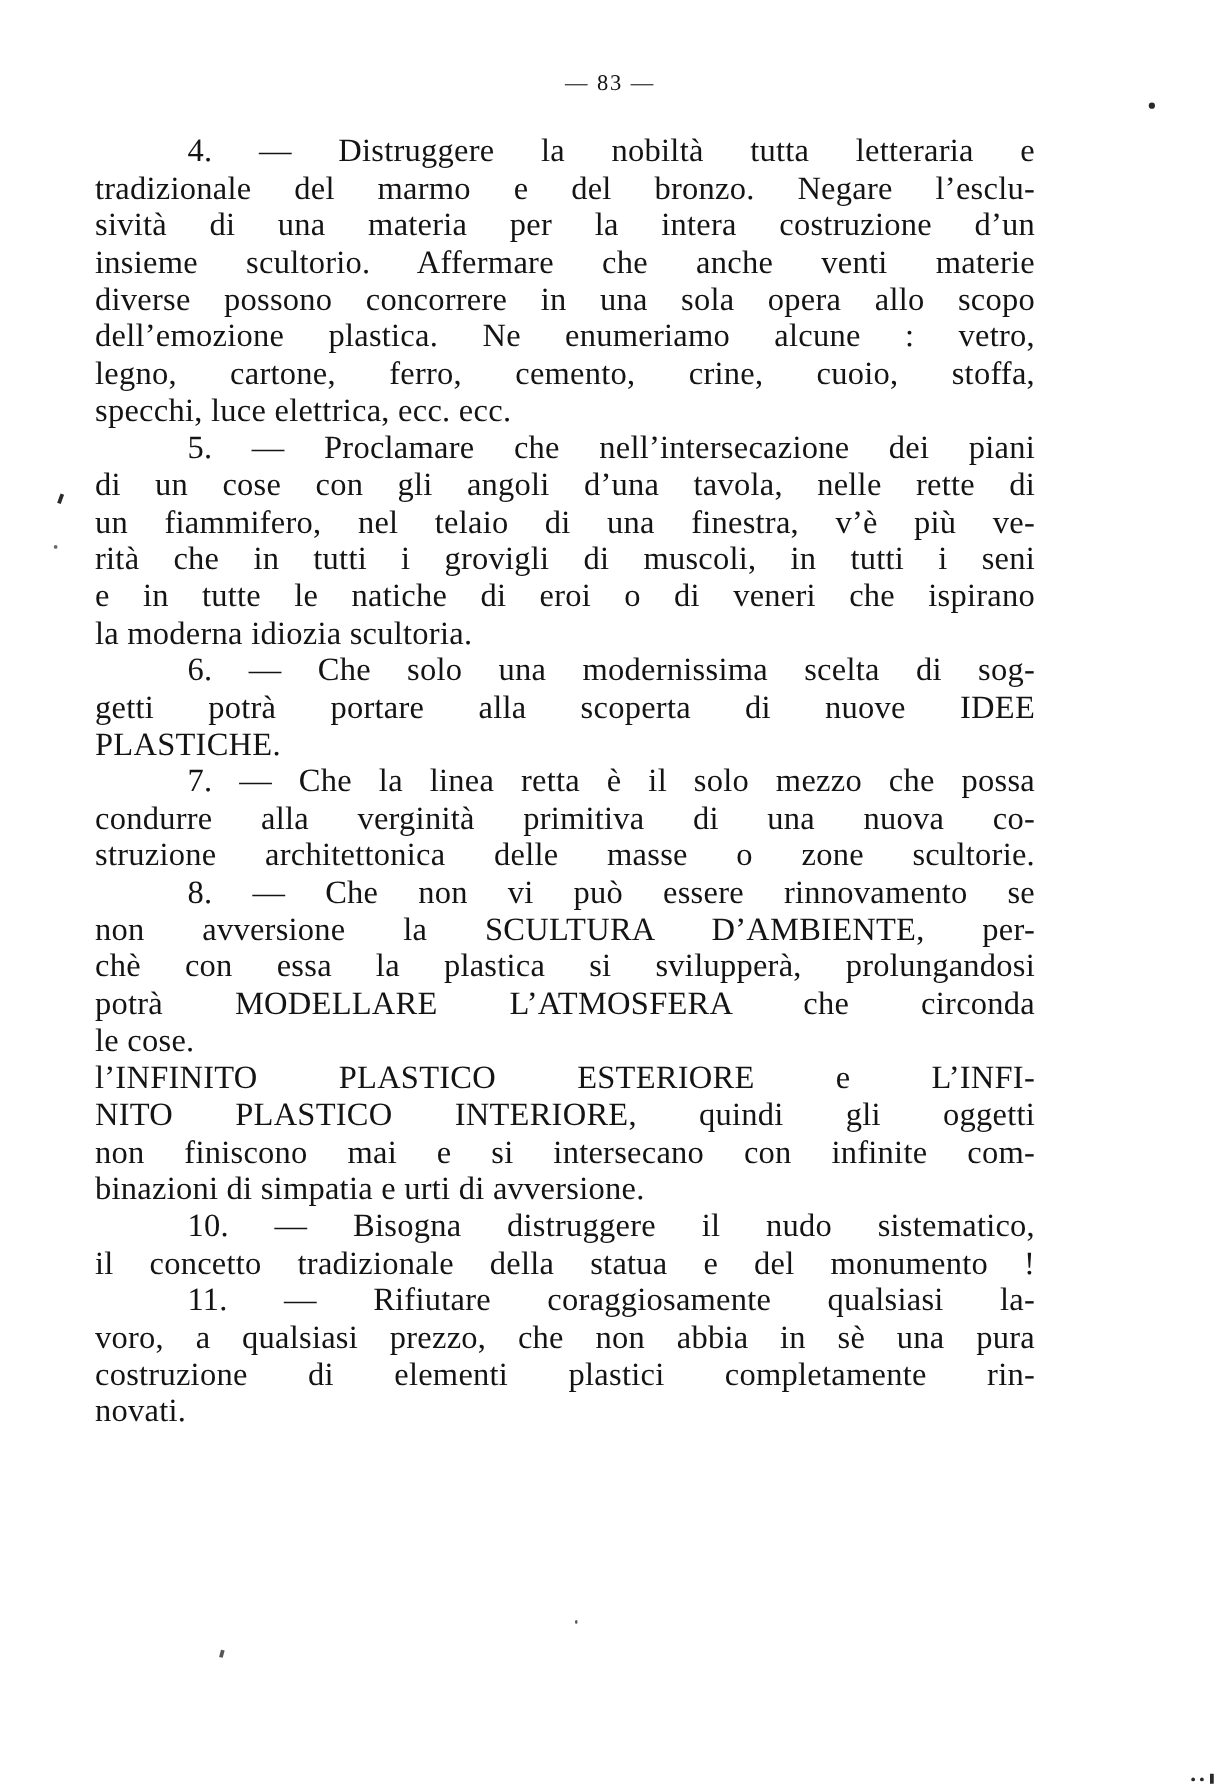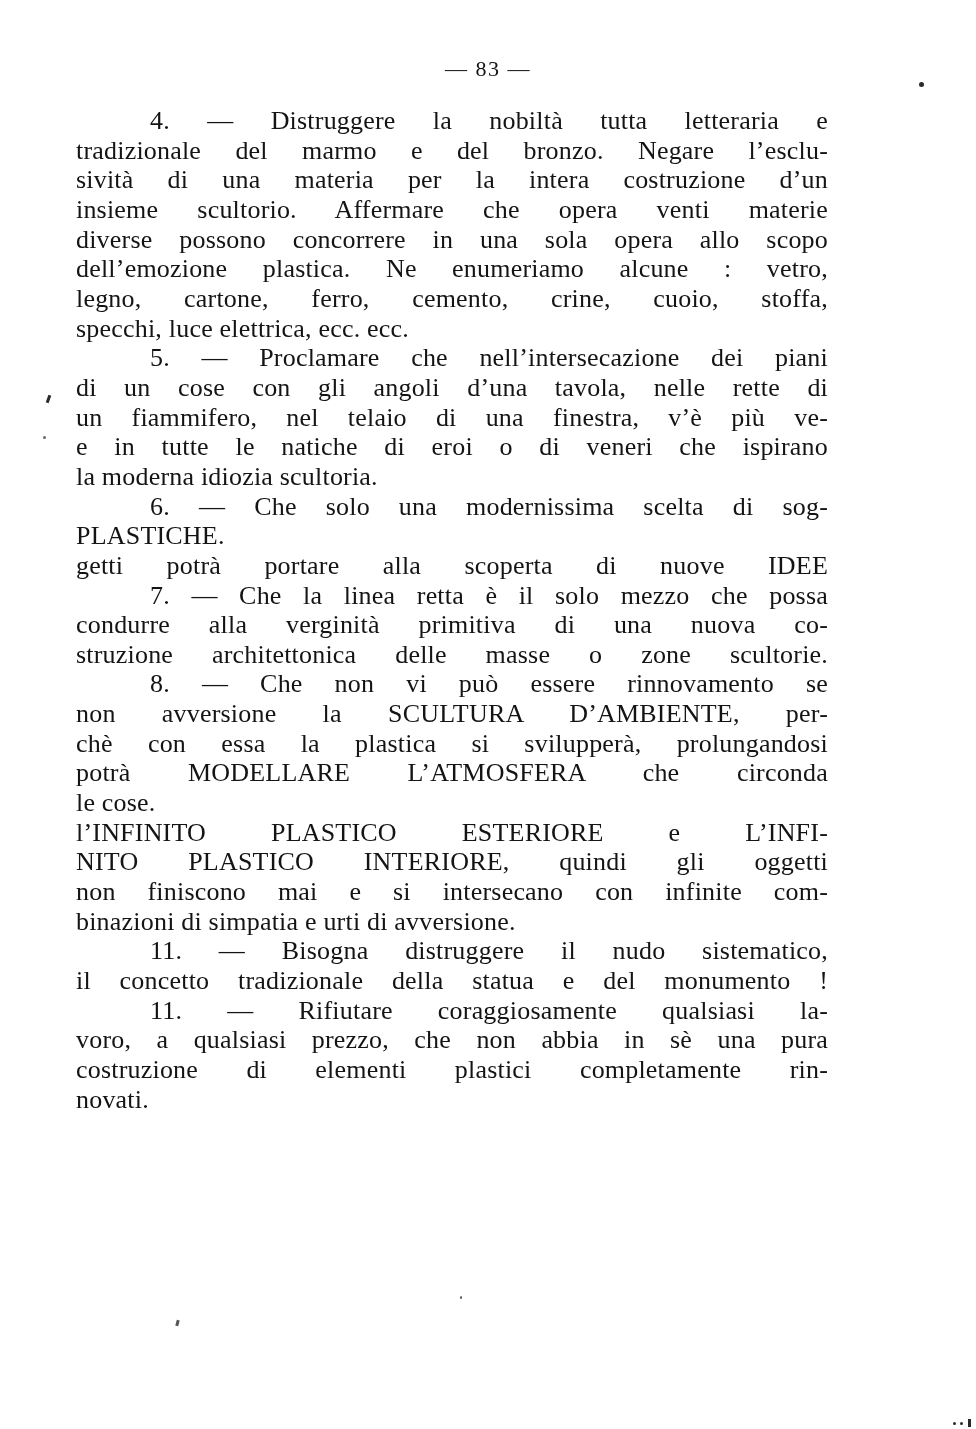--- a/index.html
+++ b/index.html
@@ -12,21 +12,21 @@
   .page {
     position: relative;
     width: 976px; height: 1429px;
     background: #ffffff;
     overflow: hidden;
   }
   .page-number {
     position: absolute;
     top: 56px; left: 0; width: 100%;
     text-align: center;
-    font-size: 22px;
+    font-size: 18px;
     letter-spacing: 1.5px;
   }
   .text-block {
     position: absolute;
     left: 76px; top: 106px; width: 752px;
     font-size: 26px;
     line-height: 29.65px;
     letter-spacing: 0.2px;
   }
   .paragraph { margin: 0; }
@@ -45,58 +45,59 @@
 
 <div class="page">
 
   <div class="page-number">— 83 —</div>
 
   <div class="text-block">
       <div class="paragraph">
         <div class="line first">4. — Distruggere la nobiltà tutta letteraria e</div>
         <div class="line">tradizionale del marmo e del bronzo. Negare l’esclu-</div>
         <div class="line">sività di una materia per la intera costruzione d’un</div>
-        <div class="line">insieme scultorio. Affermare che opera venti materie</div>
+        <div class="line">insieme scultorio. Affermare che anche venti materie</div>
         <div class="line">diverse possono concorrere in una sola opera allo scopo</div>
         <div class="line">dell’emozione plastica. Ne enumeriamo alcune : vetro,</div>
         <div class="line">legno, cartone, ferro, cemento, crine, cuoio, stoffa,</div>
         <div class="line last">specchi, luce elettrica, ecc. ecc.</div>
       </div>
       <div class="paragraph">
         <div class="line first">5. — Proclamare che nell’intersecazione dei piani</div>
         <div class="line">di un cose con gli angoli d’una tavola, nelle rette di</div>
         <div class="line">un fiammifero, nel telaio di una finestra, v’è più ve-</div>
+        <div class="line">rità che in tutti i grovigli di muscoli, in tutti i seni</div>
         <div class="line">e in tutte le natiche di eroi o di veneri che ispirano</div>
         <div class="line last">la moderna idiozia scultoria.</div>
       </div>
       <div class="paragraph">
         <div class="line first">6. — Che solo una modernissima scelta di sog-</div>
+        <div class="line">getti potrà portare alla scoperta di nuove IDEE</div>
         <div class="line last">PLASTICHE.</div>
-        <div class="line">getti potrà portare alla scoperta di nuove IDEE</div>
       </div>
       <div class="paragraph">
         <div class="line first">7. — Che la linea retta è il solo mezzo che possa</div>
         <div class="line">condurre alla verginità primitiva di una nuova co-</div>
         <div class="line">struzione architettonica delle masse o zone scultorie.</div>
       </div>
       <div class="paragraph">
         <div class="line first">8. — Che non vi può essere rinnovamento se</div>
         <div class="line">non avversione la SCULTURA D’AMBIENTE, per-</div>
         <div class="line">chè con essa la plastica si svilupperà, prolungandosi</div>
         <div class="line">potrà MODELLARE L’ATMOSFERA che circonda</div>
         <div class="line last">le cose.</div>
       </div>
       <div class="paragraph">
         <div class="line">l’INFINITO PLASTICO ESTERIORE e L’INFI-</div>
         <div class="line">NITO PLASTICO INTERIORE, quindi gli oggetti</div>
         <div class="line">non finiscono mai e si intersecano con infinite com-</div>
         <div class="line last">binazioni di simpatia e urti di avversione.</div>
       </div>
       <div class="paragraph">
-        <div class="line first">11. — Bisogna distruggere il nudo sistematico,</div>
+        <div class="line first">10. — Bisogna distruggere il nudo sistematico,</div>
         <div class="line">il concetto tradizionale della statua e del monumento !</div>
       </div>
       <div class="paragraph">
         <div class="line first">11. — Rifiutare coraggiosamente qualsiasi la-</div>
         <div class="line">voro, a qualsiasi prezzo, che non abbia in sè una pura</div>
         <div class="line">costruzione di elementi plastici completamente rin-</div>
         <div class="line last">novati.</div>
       </div>
     </div>
 

